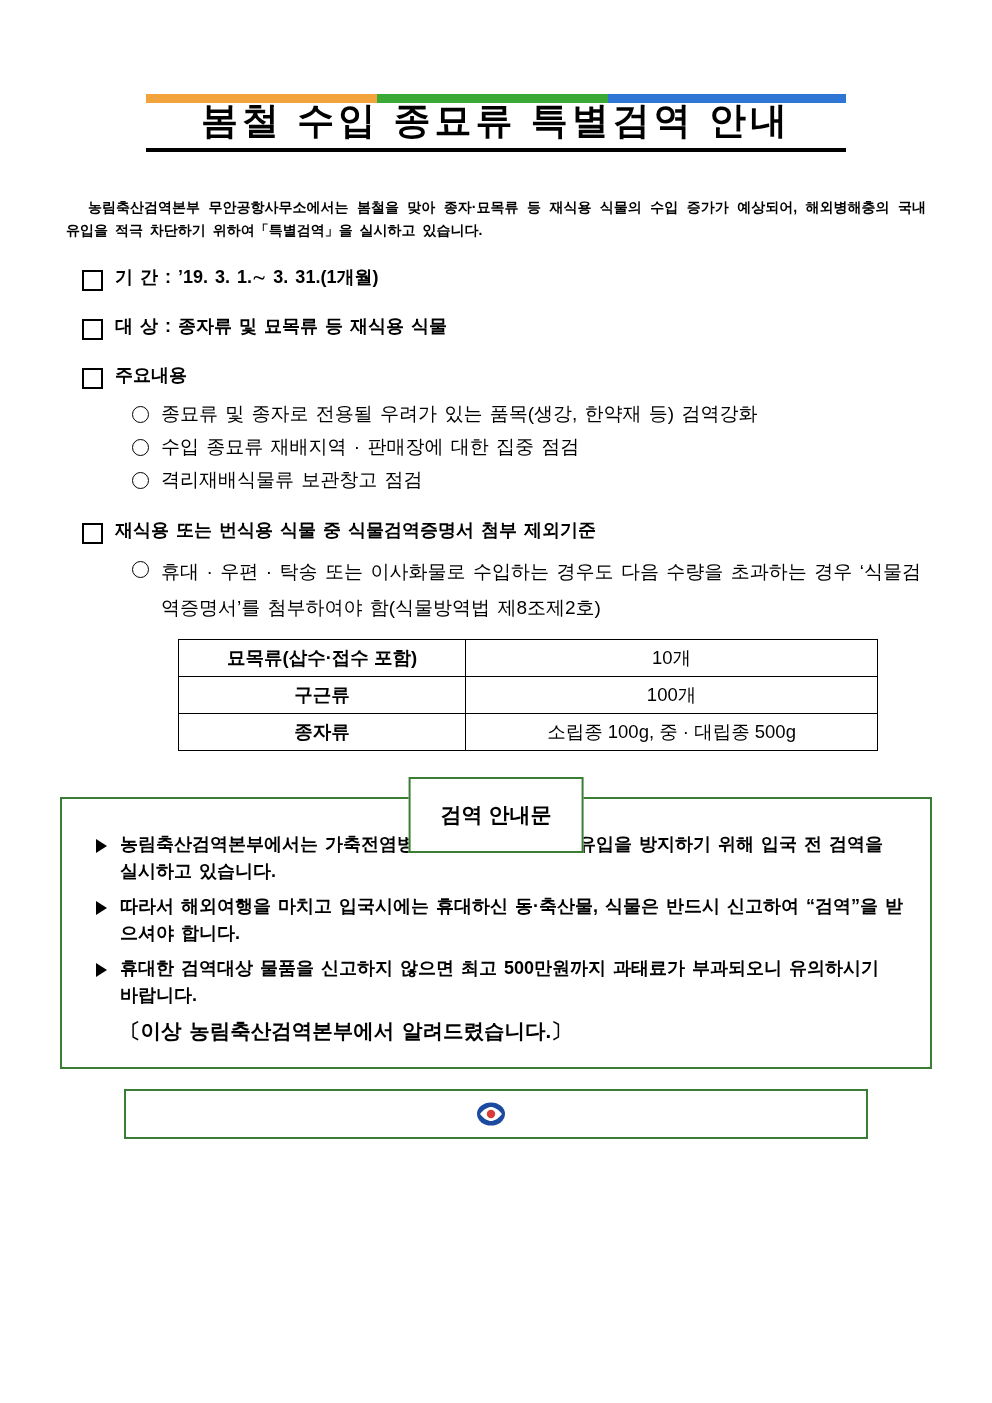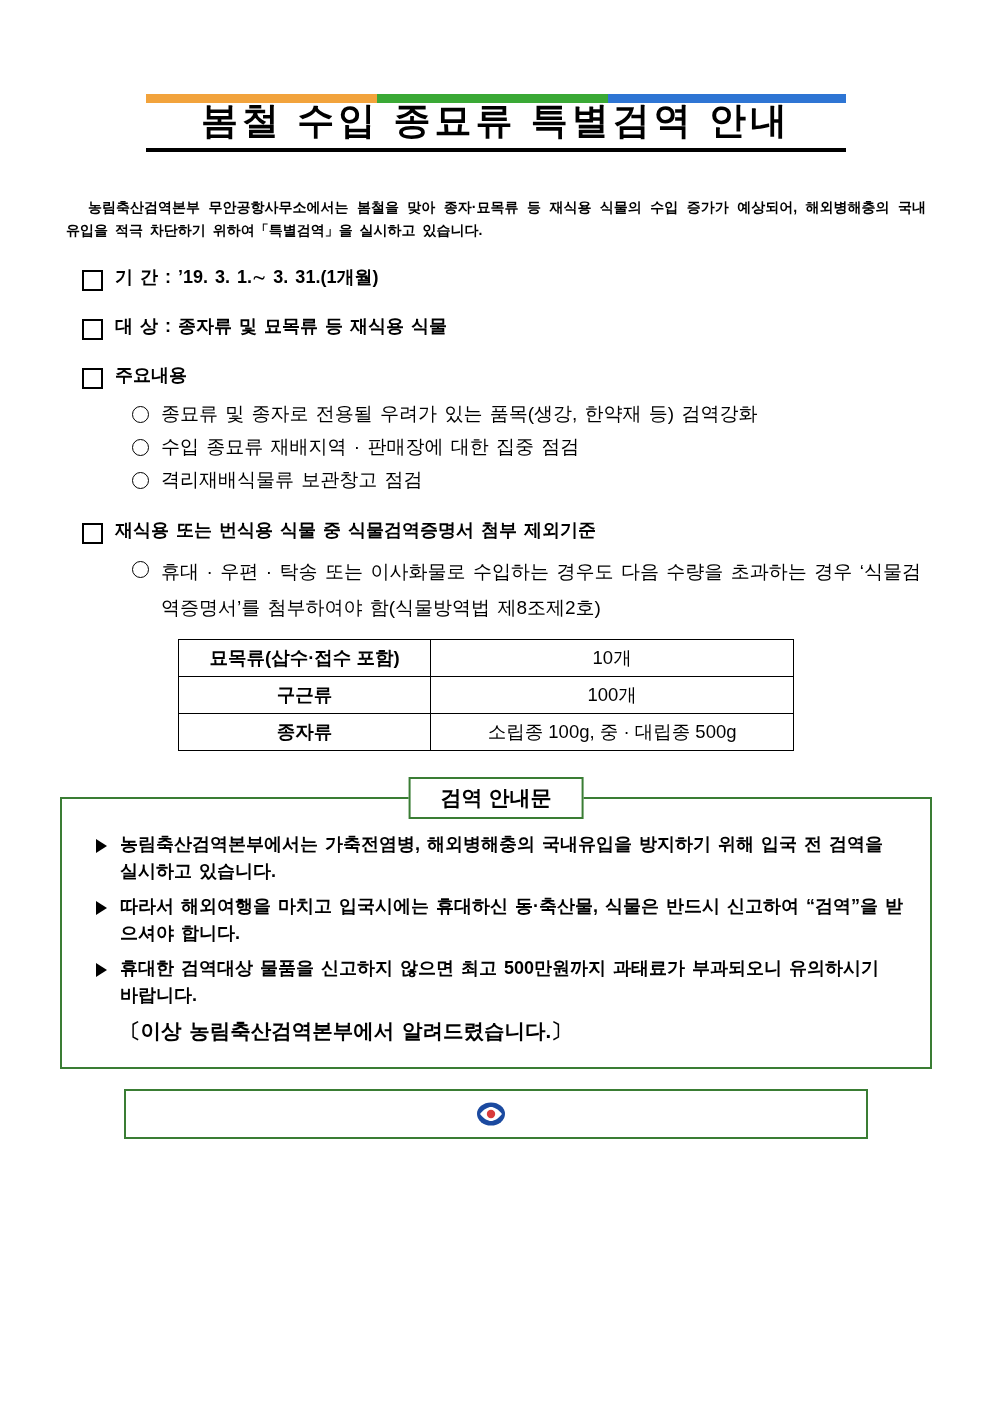--- a/index.html
+++ b/index.html
@@ -119,21 +119,21 @@
   .bullet.wide .bullet-text {
     max-width: 760px;
     line-height: 1.85;
     text-align: justify;
   }
 
   
   table.qty {
     border-collapse: collapse;
     margin: 14px 16px 0 118px;
-    width: 616px;
+    width: 700px;
   }
   table.qty td {
     border: 1.5px solid #000;
     text-align: center;
     font-size: 18.5px;
     padding: 5px 4px;
     height: 26px;
   }
   table.qty td.left-col { width: 286px; font-weight: bold; }
   table.qty td.right-col { width: 414px; }
@@ -144,21 +144,21 @@
     position: relative;
     margin: 46px 0 0 0;
   }
   .notice-title {
     position: absolute;
     top: -20px;
     left: 50%;
     transform: translateX(-50%);
     background: #ffffff;
     border: 2px solid #3a7d34;
-    padding: 5px 30px;
+    padding: 22px 30px;
     font-size: 21px;
     font-weight: bold;
     z-index: 3;
     white-space: nowrap;
   }
   .notice-box {
     border: 2px solid #3a7d34;
     padding: 32px 26px 22px 26px;
     min-height: 200px;
   }

